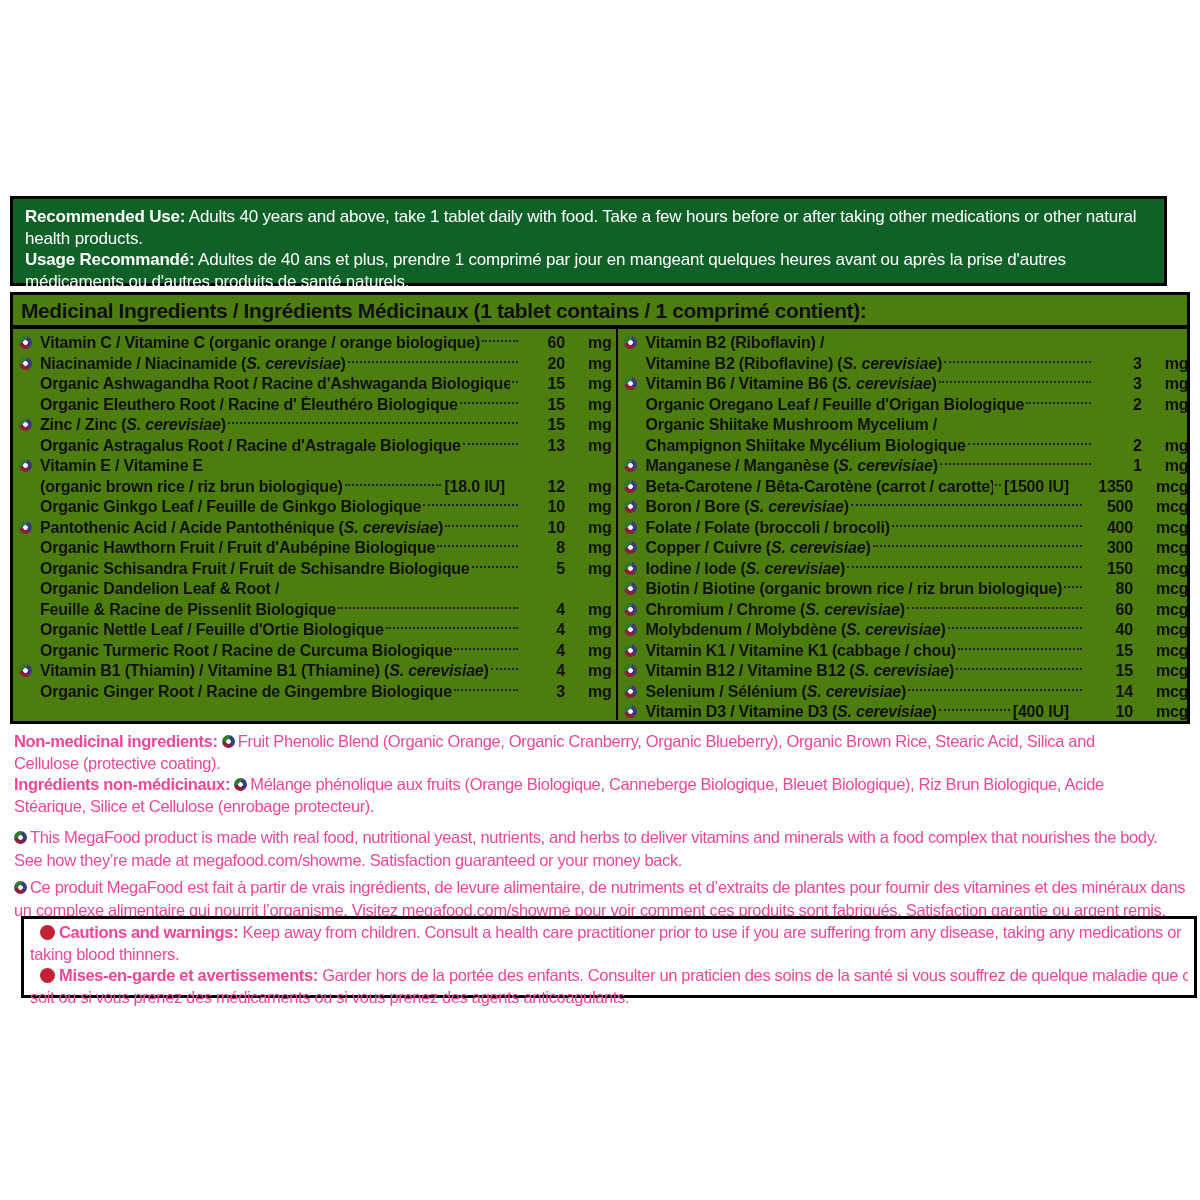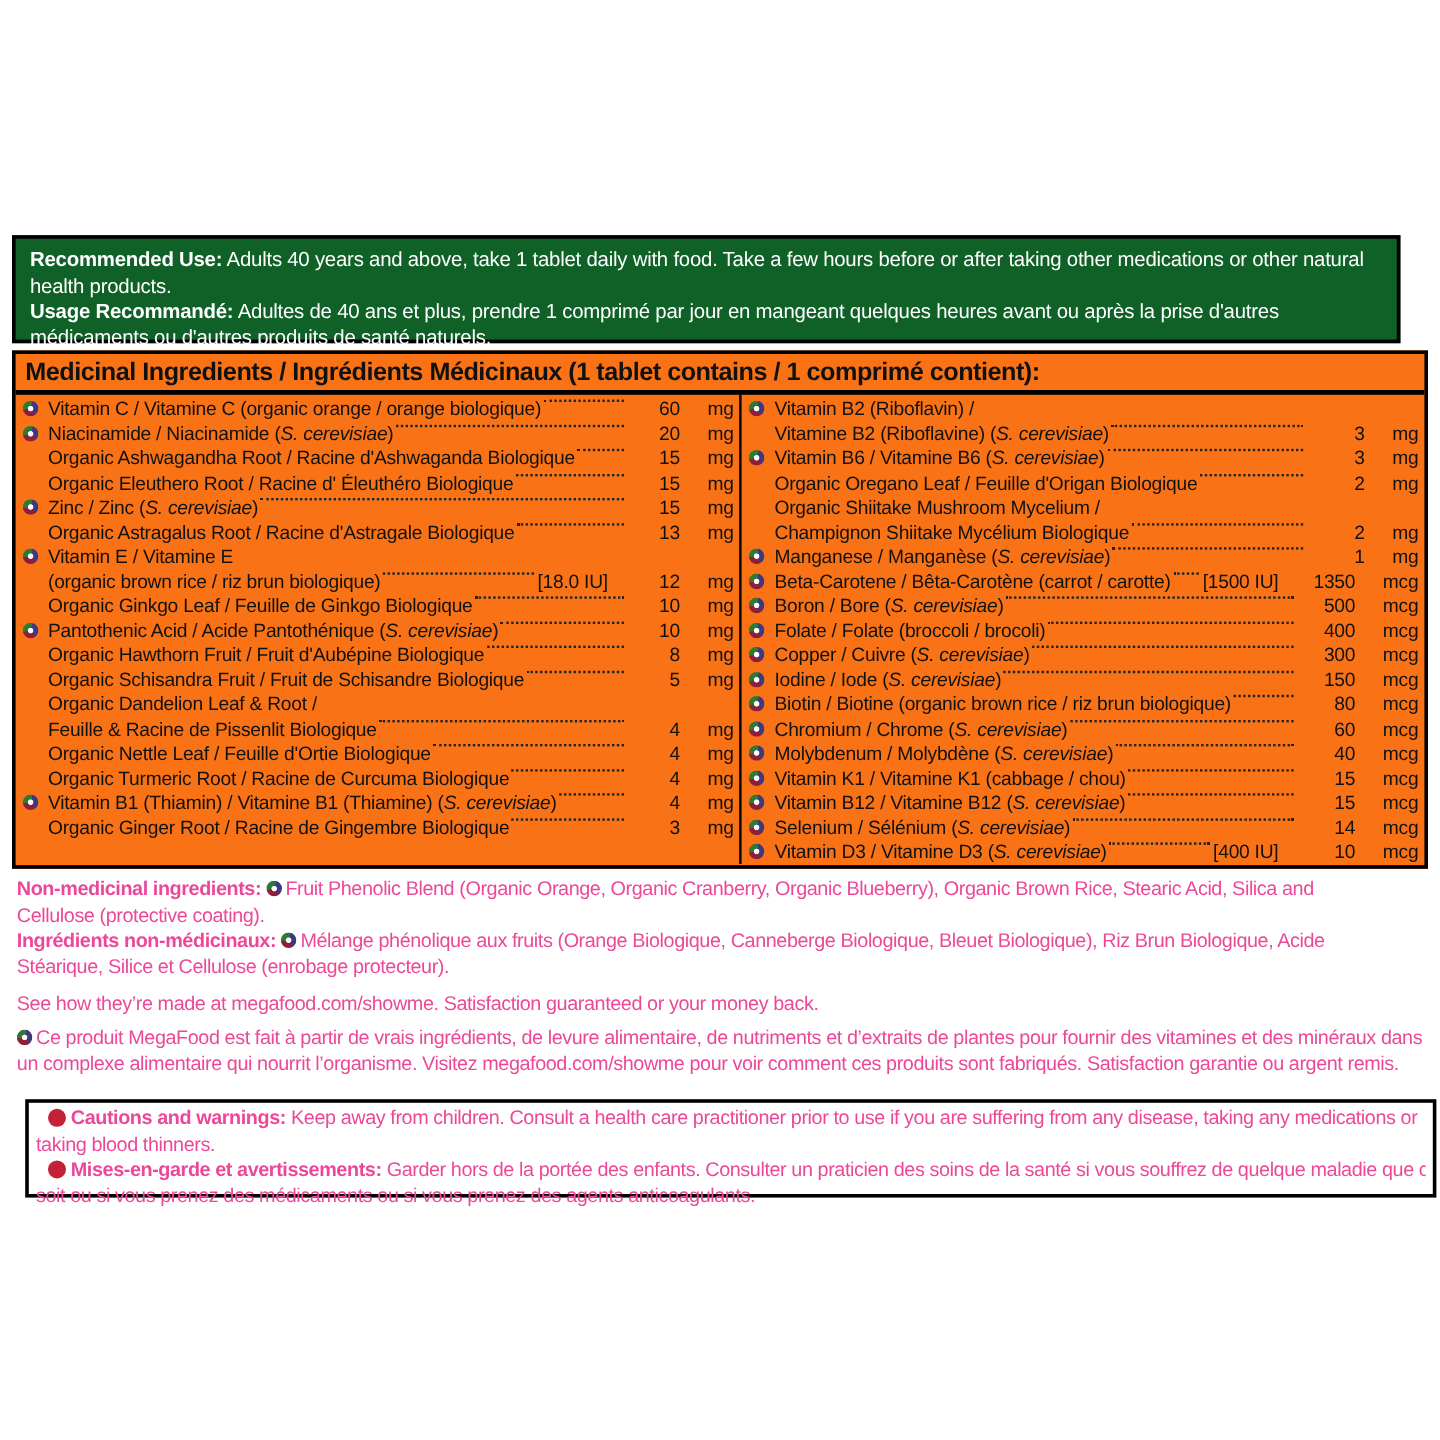--- a/index.html
+++ b/index.html
@@ -15,31 +15,31 @@
   
   .banner{
     position:absolute;left:10px;top:196px;width:1157px;height:90px;
     background:#0f6127;border:3px solid #000;box-sizing:border-box;
     color:#fff;padding:7px 12px 0 12px;font-size:17px;line-height:21.5px;letter-spacing:-0.2px;
   }
 
   
   .med-box{
     position:absolute;left:10px;top:292px;width:1180px;height:432px;
-    border:3px solid #000;box-sizing:border-box;background:#f97316;
+    border:3px solid #000;box-sizing:border-box;background:#4d7c0f;
   }
   .med-title{
     font-size:21px;font-weight:bold;padding:4px 8px 2px 8px;
     border-bottom:4px solid #000;letter-spacing:-0.4px;white-space:nowrap;overflow:hidden;
   }
   .cols{display:flex;align-items:stretch;height:calc(100% - 35px);}
   .col{box-sizing:border-box;padding:4px 5px 0 6px;font-size:16px;letter-spacing:-0.2px;}
   .col.left{flex:0 0 51.4%;}
   .col.right{flex:1 1 auto;border-left:2px solid #000;}
-  .ing-row{display:flex;align-items:flex-start;height:20.5px;}
+  .ing-row{display:flex;align-items:center;height:20.5px;font-weight:bold;}
   .gutter{flex:0 0 21px;}
   .swirl-icon{
     display:inline-block;width:13px;height:13px;border-radius:50%;
     background:
       radial-gradient(circle at 50% 50%,#fff 0 2px,rgba(255,255,255,0) 2.6px),
       conic-gradient(from 15deg,#3c3a7c 0 125deg,#8e1f3c 125deg 245deg,#2f7a33 245deg 360deg);
     vertical-align:-1px;
   }
   .pline .swirl-icon{margin-right:3px;}
   .ing-name{white-space:nowrap;overflow:hidden;flex:0 1 auto;}
@@ -351,20 +351,21 @@
 </div>
 
 <div class="textblock" id="non-med">
   <div class="pline"><b>Non-medicinal ingredients: </b><span class="swirl-icon"></span><span>Fruit Phenolic Blend (Organic Orange, Organic Cranberry, Organic Blueberry), Organic Brown Rice, Stearic Acid, Silica and</span></div>
   <div class="pline">Cellulose (protective coating).</div>
   <div class="pline"><b>Ingrédients non-médicinaux: </b><span class="swirl-icon"></span><span>Mélange phénolique aux fruits (Orange Biologique, Canneberge Biologique, Bleuet Biologique), Riz Brun Biologique, Acide</span></div>
   <div class="pline">Stéarique, Silice et Cellulose (enrobage protecteur).</div>
 </div>
 
 <div class="textblock" id="showme">
+  <div class="pline"><span class="swirl-icon"></span><span>This MegaFood product is made with real food, nutritional yeast, nutrients, and herbs to deliver vitamins and minerals with a food complex that nourishes the body.</span></div>
   <div class="pline">See how they’re made at megafood.com/showme. Satisfaction guaranteed or your money back.</div>
   <div class="pgap"></div>
   <div class="pline"><span class="swirl-icon"></span><span>Ce produit MegaFood est fait à partir de vrais ingrédients, de levure alimentaire, de nutriments et d’extraits de plantes pour fournir des vitamines et des minéraux dans</span></div>
   <div class="pline">un complexe alimentaire qui nourrit l’organisme. Visitez megafood.com/showme pour voir comment ces produits sont fabriqués. Satisfaction garantie ou argent remis.</div>
 </div>
 
 <div class="textblock" id="cautions">
   <div class="pline indent"><span class="red-dot-icon"></span><b>Cautions and warnings:</b><span> Keep away from children. Consult a health care practitioner prior to use if you are suffering from any disease, taking any medications or</span></div>
   <div class="pline">taking blood thinners.</div>
   <div class="pline indent"><span class="red-dot-icon"></span><b>Mises-en-garde et avertissements:</b><span> Garder hors de la portée des enfants. Consulter un praticien des soins de la santé si vous souffrez de quelque maladie que ce</span></div>

